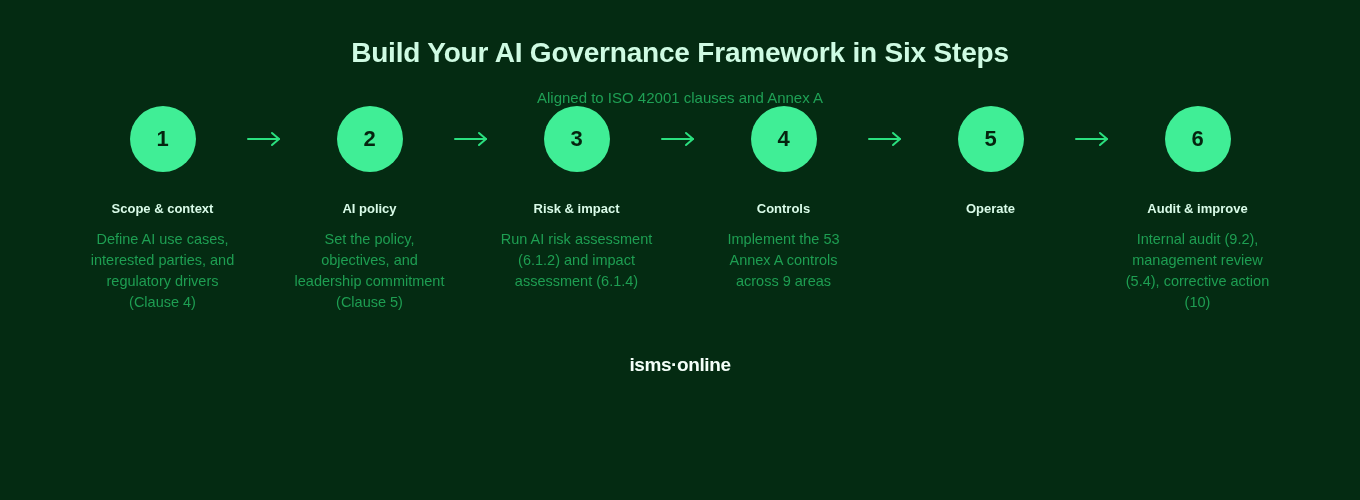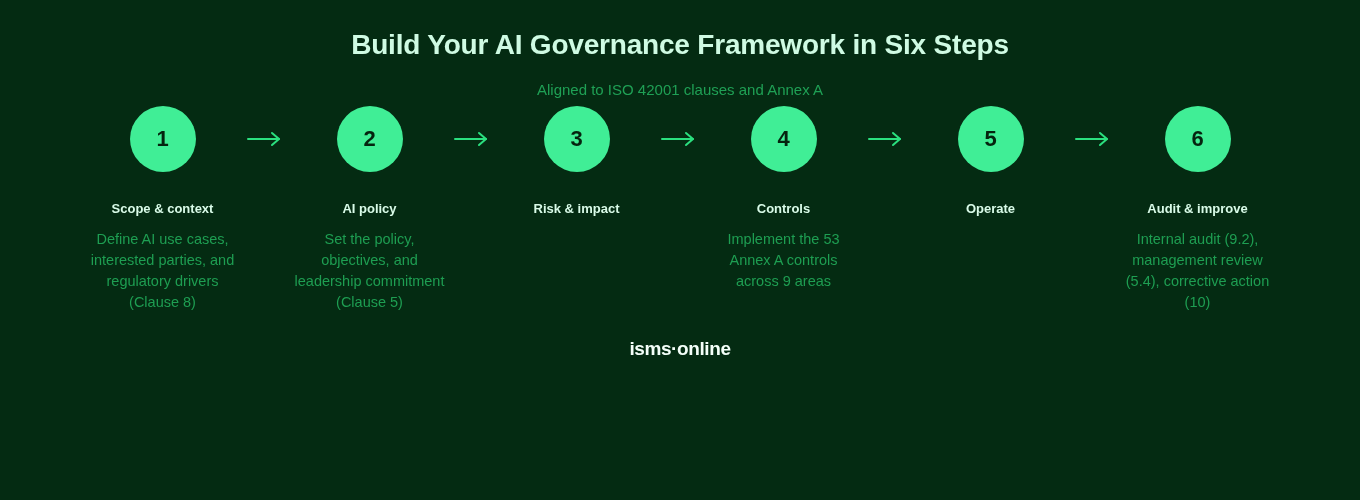--- a/index.html
+++ b/index.html
@@ -29,21 +29,21 @@
     width: 1360px;
     text-align: center;
     padding-top: 27px;
   }
   .title {
     font-size: 28px;
     font-weight: bold;
     color: #CFFBE3;
     letter-spacing: -0.2px;
     line-height: 36px;
-    margin: 0;
+    margin: 8px;
   }
   .subtitle {
     font-size: 15px;
     color: #1FA055;
     line-height: 22px;
     margin: 16px 0 0 0;
     font-weight: normal;
   }
 
   
@@ -107,21 +107,21 @@
     justify-content: center;
   }
   .arrow svg {
     display: block;
     overflow: visible;
   }
 
   
   .footer {
     position: absolute;
-    top: 336px;
+    top: 352px;
     left: 0;
     width: 1360px;
     text-align: center;
   }
   .logo {
     font-size: 19px;
     font-weight: bold;
     color: #F4FFF9;
     letter-spacing: -0.4px;
     line-height: 26px;
@@ -138,21 +138,21 @@
     <div class="subtitle">Aligned to ISO 42001 clauses and Annex A</div>
   </div>
 
   <div class="steps">
 
     <div class="step">
       <div class="circle">
         <span class="circle-num">1</span>
       </div>
       <div class="step-title">Scope &amp; context</div>
-      <div class="step-desc">Define AI use cases, interested parties, and regulatory drivers (Clause 8)</div>
+      <div class="step-desc">Define AI use cases, interested parties, and regulatory drivers (Clause 4)</div>
     </div>
 
     <div class="arrow">
       <svg width="40" height="16" viewBox="0 0 40 16" aria-hidden="true">
         <path d="M2 8 H33" stroke="#2BE07F" stroke-width="2" fill="none" stroke-linecap="round"></path>
         <path d="M26 2 L33 8 L26 14" stroke="#2BE07F" stroke-width="2" fill="none" stroke-linecap="round" stroke-linejoin="round"></path>
       </svg>
     </div>
 
     <div class="step">
@@ -168,20 +168,21 @@
         <path d="M2 8 H33" stroke="#2BE07F" stroke-width="2" fill="none" stroke-linecap="round"></path>
         <path d="M26 2 L33 8 L26 14" stroke="#2BE07F" stroke-width="2" fill="none" stroke-linecap="round" stroke-linejoin="round"></path>
       </svg>
     </div>
 
     <div class="step">
       <div class="circle">
         <span class="circle-num">3</span>
       </div>
       <div class="step-title">Risk &amp; impact</div>
+      <div class="step-desc">Run AI risk assessment (6.1.2) and impact assessment (6.1.4)</div>
     </div>
 
     <div class="arrow">
       <svg width="40" height="16" viewBox="0 0 40 16" aria-hidden="true">
         <path d="M2 8 H33" stroke="#2BE07F" stroke-width="2" fill="none" stroke-linecap="round"></path>
         <path d="M26 2 L33 8 L26 14" stroke="#2BE07F" stroke-width="2" fill="none" stroke-linecap="round" stroke-linejoin="round"></path>
       </svg>
     </div>
 
     <div class="step">

